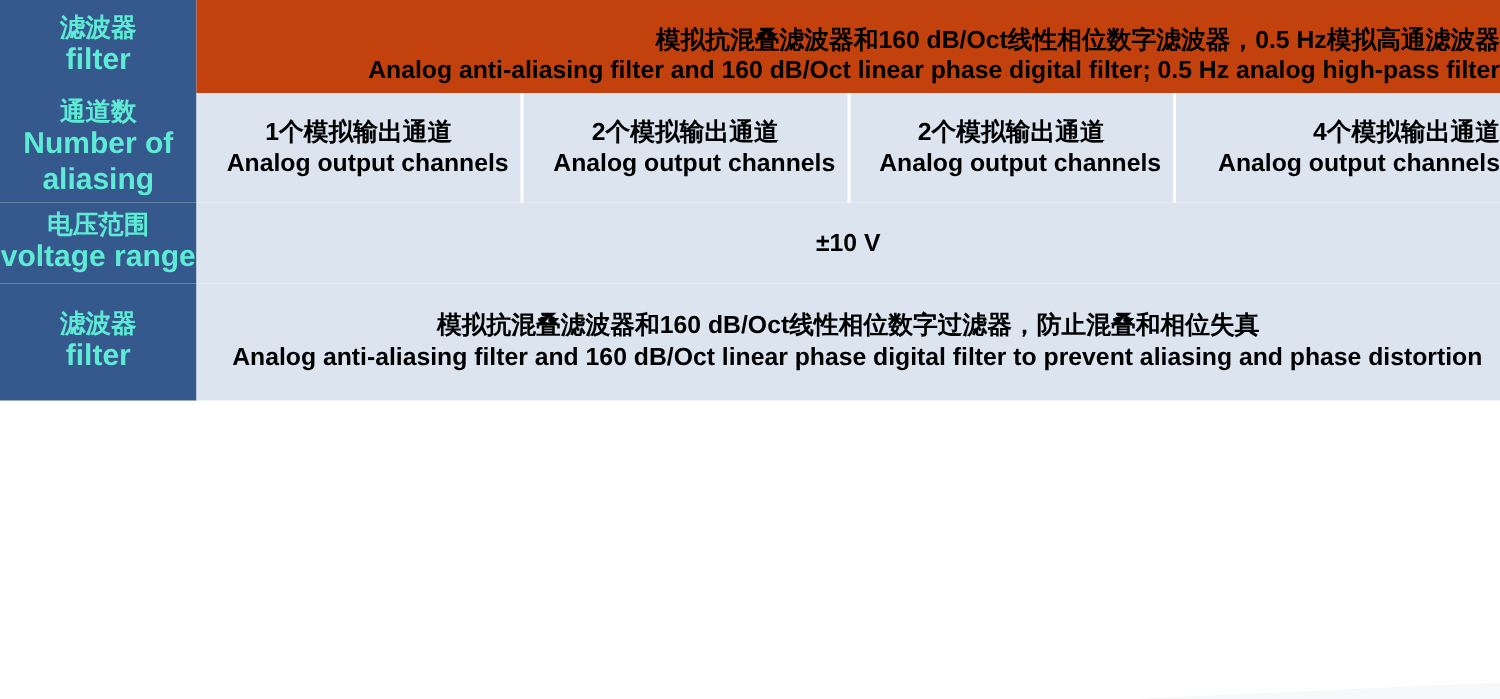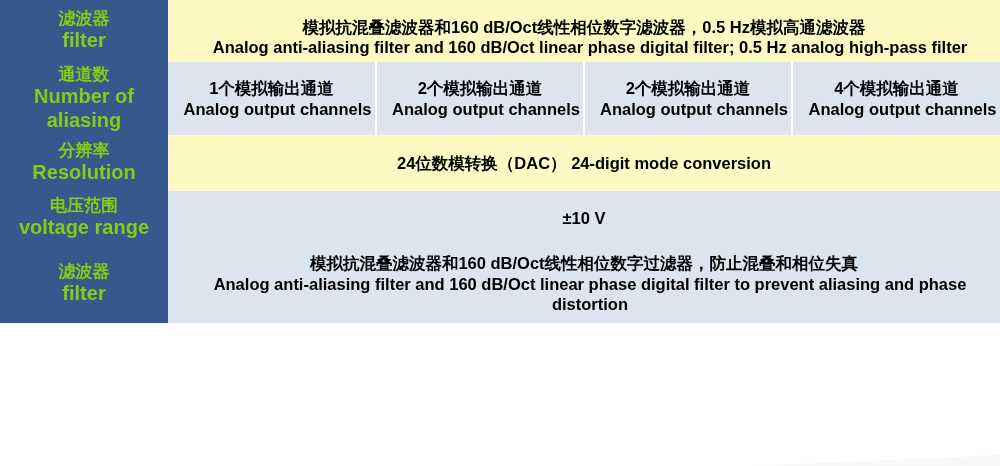--- a/index.html
+++ b/index.html
@@ -51,23 +51,23 @@
     top: 0;
   }
   table.spec td {
     padding: 0;
     vertical-align: middle;
     border: 0;
   }
 
   
   td.hdr {
-    width: 168px;
+    width: 131px;
     background: #35598C;
-    color: #84cc16;
+    color: #5eead4;
     text-align: center;
     font-weight: bold;
     font-size: 17px;
     line-height: 1.18;
     border-bottom: 2px solid #ffffff;
     border-right: 3px solid #ffffff;
     padding: 2px 6px;
     box-sizing: border-box;
   }
   td.hdr .cn { display: block; font-size: 17px; }
@@ -78,26 +78,26 @@
     text-align: center;
     color: #000000;
     font-weight: bold;
     font-size: 16.5px;
     line-height: 1.25;
     padding: 3px 8px;
     box-sizing: border-box;
     border-bottom: 1px solid #ffffff;
   }
   td.val.shade { background: #DCE4F0; }
-  td.val.plain { background: #fef9c3; }
+  td.val.plain { background: #c2410c; text-align: right; }
   td.val.col {
     border-right: 2px solid #ffffff;
     margin-left: 44px;
   }
-  td.val.col:last-child { border-right: 0; }
+  td.val.col:last-child { border-right: 0; text-align: right; }
 
   td.val .cn { display: block; }
   td.val .en { display: block; padding-left: 12px; }
   td.val .one { display: block; }
 
   
   tr.r-filter-top td { height: 62px; }
   tr.r-other td { height: 55px; }
   tr.r-chan td { height: 73px; }
   tr.r-res td { height: 56px; }
@@ -144,29 +144,20 @@
         <td class="val shade col">
           <span class="cn">2个模拟输出通道</span>
           <span class="en">Analog output channels</span>
         </td>
         <td class="val shade col">
           <span class="cn">4个模拟输出通道</span>
           <span class="en">Analog output channels</span>
         </td>
       </tr>
 
-      <tr class="r-res">
-        <td class="hdr">
-          <span class="cn">分辨率</span>
-          <span class="en">Resolution</span>
-        </td>
-        <td class="val plain" colspan="4">
-          <span class="one">24位数模转换（DAC） 24-digit mode conversion</span>
-        </td>
-      </tr>
 
       <tr class="r-volt">
         <td class="hdr">
           <span class="cn">电压范围</span>
           <span class="en">voltage range</span>
         </td>
         <td class="val shade" colspan="4">
           <span class="one">±10 V</span>
         </td>
       </tr>

